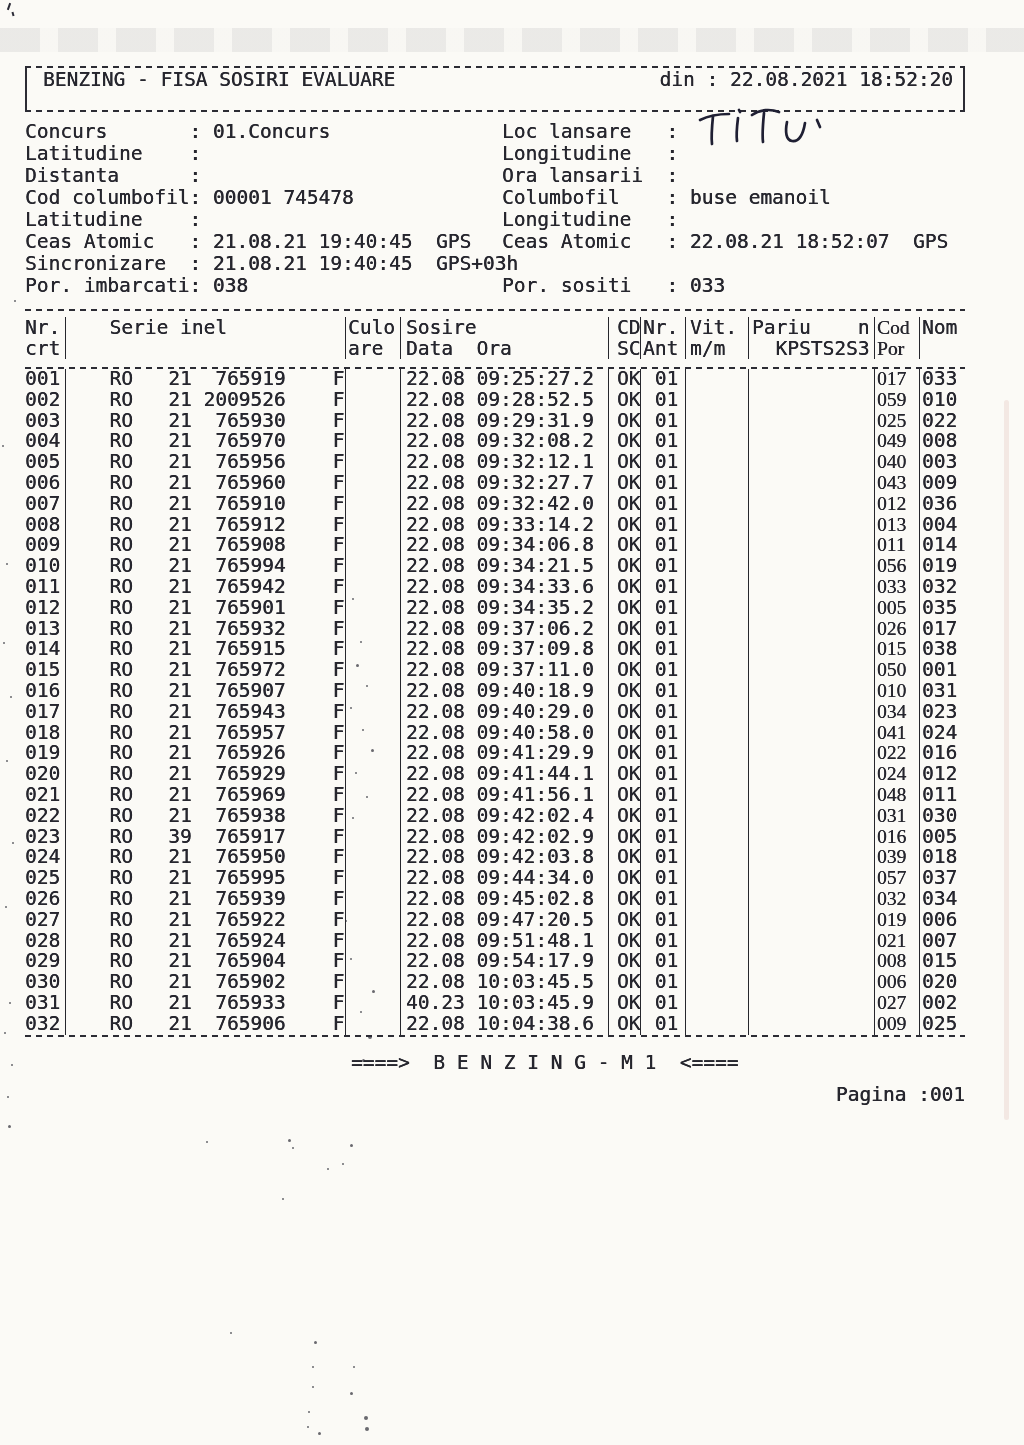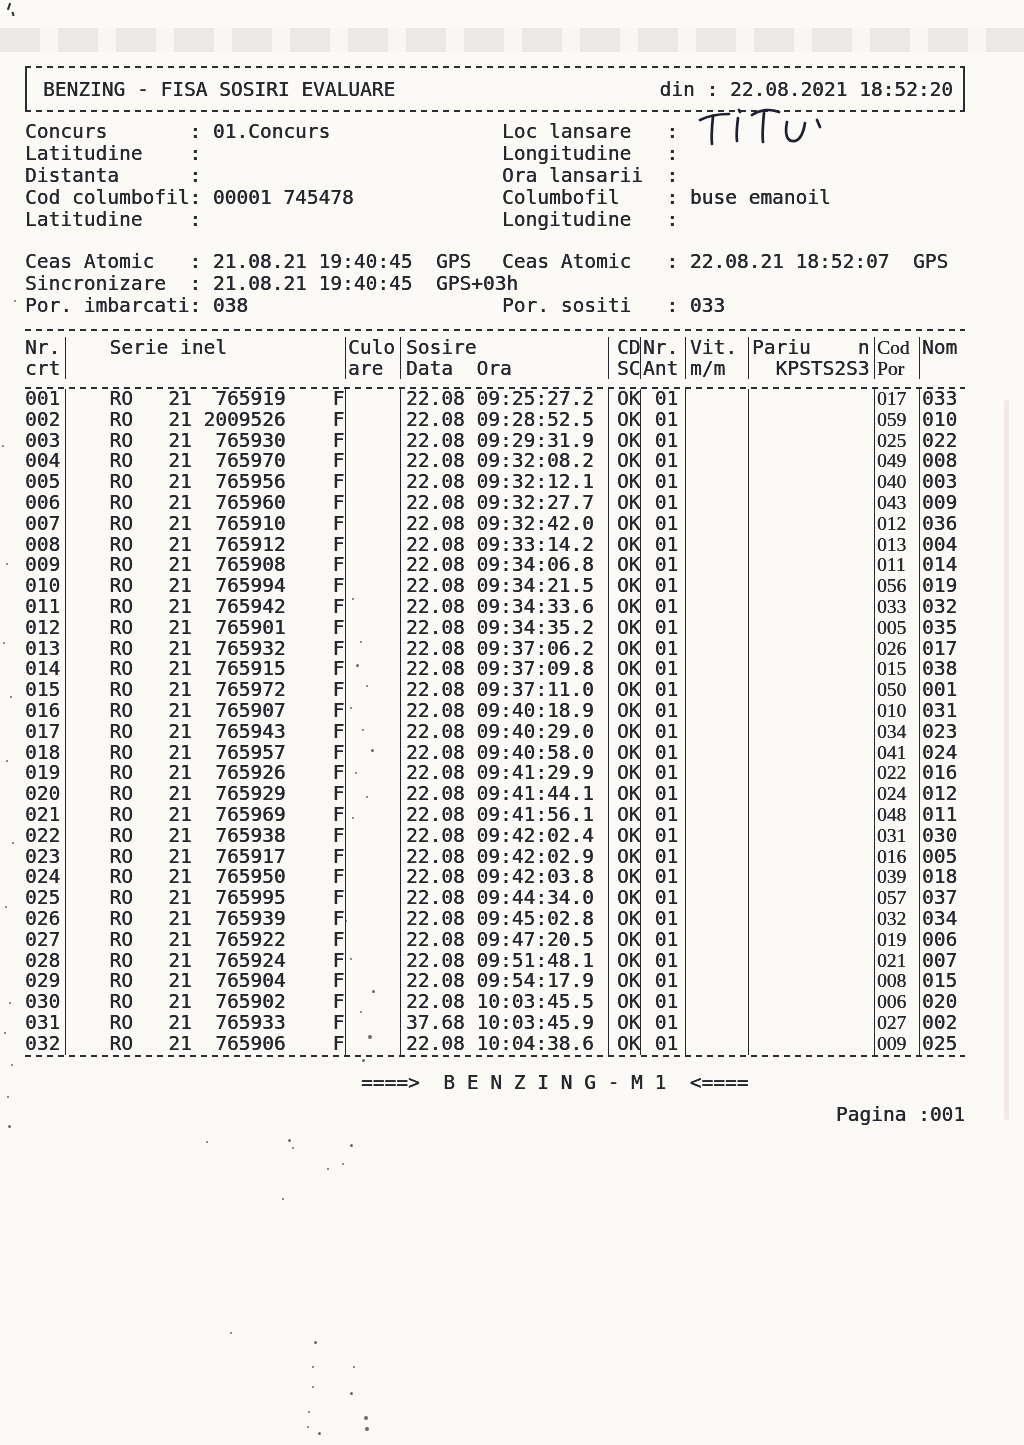--- a/index.html
+++ b/index.html
@@ -14,28 +14,28 @@
     text-shadow:0.35px 0 0 currentColor;
   }
   .pre{white-space:pre;}
   .doc{position:absolute;left:25px;top:66px;width:940px;}
   .dash{
     height:2px;
     background:repeating-linear-gradient(90deg,#2c2c34 0 6px, transparent 6px 11px);
   }
   
   .title-line{
-    display:flex;justify-content:space-between;align-items:center;
+    display:flex;justify-content:space-between;align-items:flex-start;
     height:42px;
     border-left:2px solid #2c2c34;border-right:2px solid #2c2c34;
     padding:0 10px 0 16px;
   }
   
   .info-section{margin-top:9px;}
-  .clock-section{margin-top:20px;}
+  .clock-section{}
   .inforow{display:flex;line-height:22px;position:relative;}
   .left-col{flex:none;width:477px;}
   
   .hand{position:absolute;left:668px;top:-16px;}
   .hand svg{display:block;}
   .hand path{fill:none;stroke:#1f1f33;stroke-width:2.7;stroke-linecap:round;stroke-linejoin:round;}
   
   .table{margin-top:12px;}
   .thead{display:flex;padding:6px 0 8px;line-height:21px;}
   .trow{display:flex;height:20.8px;line-height:20.8px;}
@@ -49,21 +49,21 @@
   .c2{width:55px;padding-left:2px;}
   .c3{width:208px;padding-left:5px;}
   .c4{width:32px;padding-left:8px;}
   .c5{width:45px;padding-left:2px;}
   .c6{width:63px;padding-left:4px;}
   .c7{width:126px;padding-left:3px;}
   .c8{width:45px;padding-left:2px;font-family:Liberation Serif, serif;}
   .c9{width:46px;padding-left:2px;}
   
   .footer{position:relative;margin-top:14px;height:26px;}
-  .benzing{position:absolute;left:336px;}
+  .benzing{position:absolute;left:326px;}
   .pagina{position:absolute;right:0;margin-top:32px;}
   
   .artifact-band{
     position:absolute;left:0;top:28px;width:1024px;height:24px;
     background:repeating-linear-gradient(90deg, rgba(90,90,100,0.10) 0 40px, rgba(90,90,100,0.02) 40px 58px);
   }
   .corner-mark{position:absolute;left:6px;top:3px;width:14px;height:16px;}
   .corner-mark i{position:absolute;background:#2b2b36;display:block;}
   .corner-mark i:nth-child(1){left:2px;top:0;width:2px;height:7px;transform:rotate(20deg);}
   .corner-mark i:nth-child(2){left:6px;top:9px;width:2px;height:4px;transform:rotate(-15deg);}
@@ -421,21 +421,21 @@
             <div class="cell c3">22.08 09:42:02.4</div>
             <div class="cell c4">OK</div>
             <div class="cell c5"> 01</div>
             <div class="cell c6"></div>
             <div class="cell c7"></div>
             <div class="cell c8">031</div>
             <div class="cell c9">030</div>
           </div>
           <div class="trow">
             <div class="cell c0">023</div>
-            <div class="cell c1">  RO   21  765917    F</div>
+            <div class="cell c1">  RO   39  765917    F</div>
             <div class="cell c2"></div>
             <div class="cell c3">22.08 09:42:02.9</div>
             <div class="cell c4">OK</div>
             <div class="cell c5"> 01</div>
             <div class="cell c6"></div>
             <div class="cell c7"></div>
             <div class="cell c8">016</div>
             <div class="cell c9">005</div>
           </div>
           <div class="trow">
@@ -519,21 +519,21 @@
             <div class="cell c5"> 01</div>
             <div class="cell c6"></div>
             <div class="cell c7"></div>
             <div class="cell c8">006</div>
             <div class="cell c9">020</div>
           </div>
           <div class="trow">
             <div class="cell c0">031</div>
             <div class="cell c1">  RO   21  765933    F</div>
             <div class="cell c2"></div>
-            <div class="cell c3">37.68 10:03:45.9</div>
+            <div class="cell c3">40.23 10:03:45.9</div>
             <div class="cell c4">OK</div>
             <div class="cell c5"> 01</div>
             <div class="cell c6"></div>
             <div class="cell c7"></div>
             <div class="cell c8">027</div>
             <div class="cell c9">002</div>
           </div>
           <div class="trow">
             <div class="cell c0">032</div>
             <div class="cell c1">  RO   21  765906    F</div>

